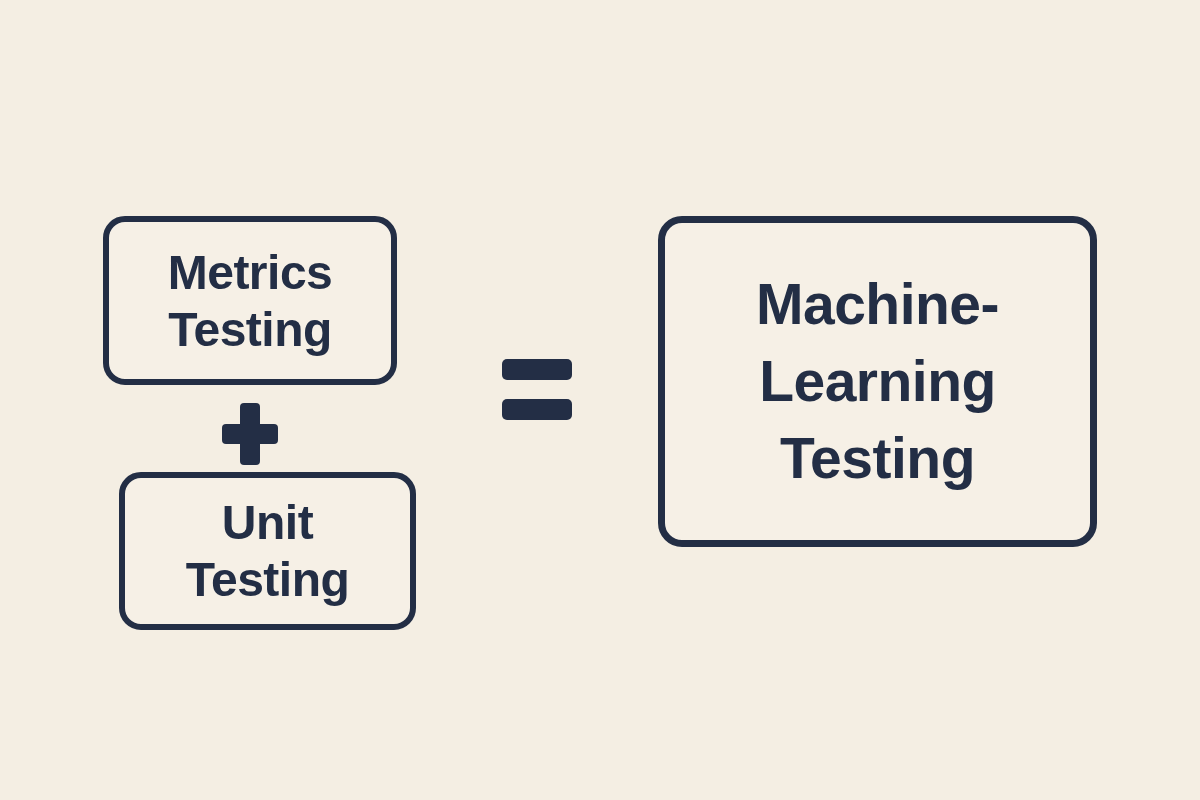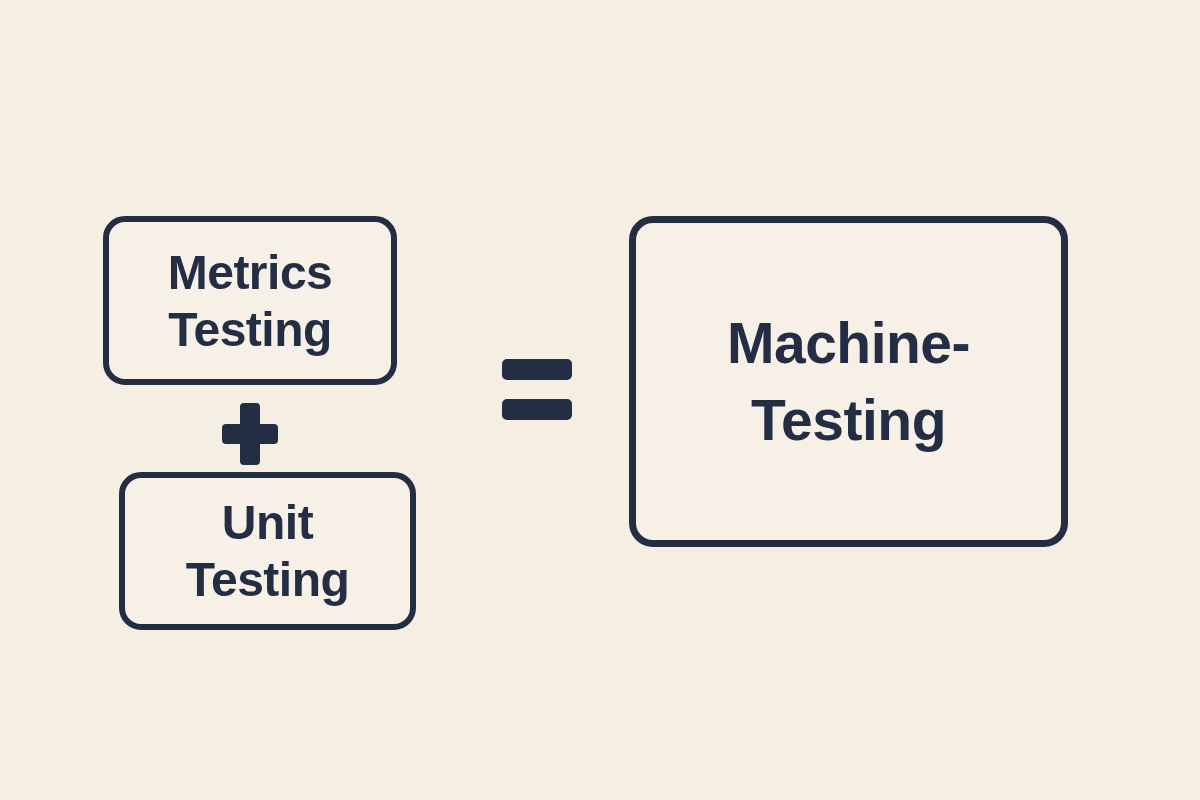--- a/index.html
+++ b/index.html
@@ -29,21 +29,21 @@
     flex-direction: column;
     align-items: center;
     justify-content: center;
     text-align: center;
     color: var(--ink);
     font-weight: 700;
     letter-spacing: -0.5px;
   }
   .box-metrics { left: 103px; top: 216px; width: 294px; height: 169px; }
   .box-unit    { left: 103px; top: 472px; width: 297px; height: 158px; margin-left: 16px; }
-  .box-ml      { left: 629px; top: 216px; width: 439px; height: 331px; border-width: 7px; border-radius: 24px; }
+  .box-ml      { left: 658px; top: 216px; width: 439px; height: 331px; border-width: 7px; border-radius: 24px; }
   .box-metrics .line, .box-unit .line { font-size: 48px; line-height: 57px; }
   .box-ml .line { font-size: 57px; line-height: 77px; }
 
   .plus-icon {
     position: absolute;
     left: 222px; top: 403px;
     width: 56px; height: 62px;
   }
   .plus-icon .bar-h {
     position: absolute;
@@ -94,16 +94,17 @@
     <div class="line">Testing</div>
   </div>
 
   <div class="equals-icon">
     <div class="bar top"></div>
     <div class="bar bottom"></div>
   </div>
 
   <div class="dbox box-ml">
     <div class="line">Machine-</div>
+    <div class="line">Learning</div>
     <div class="line">Testing</div>
   </div>
 
 </div>
 
 </body></html>

